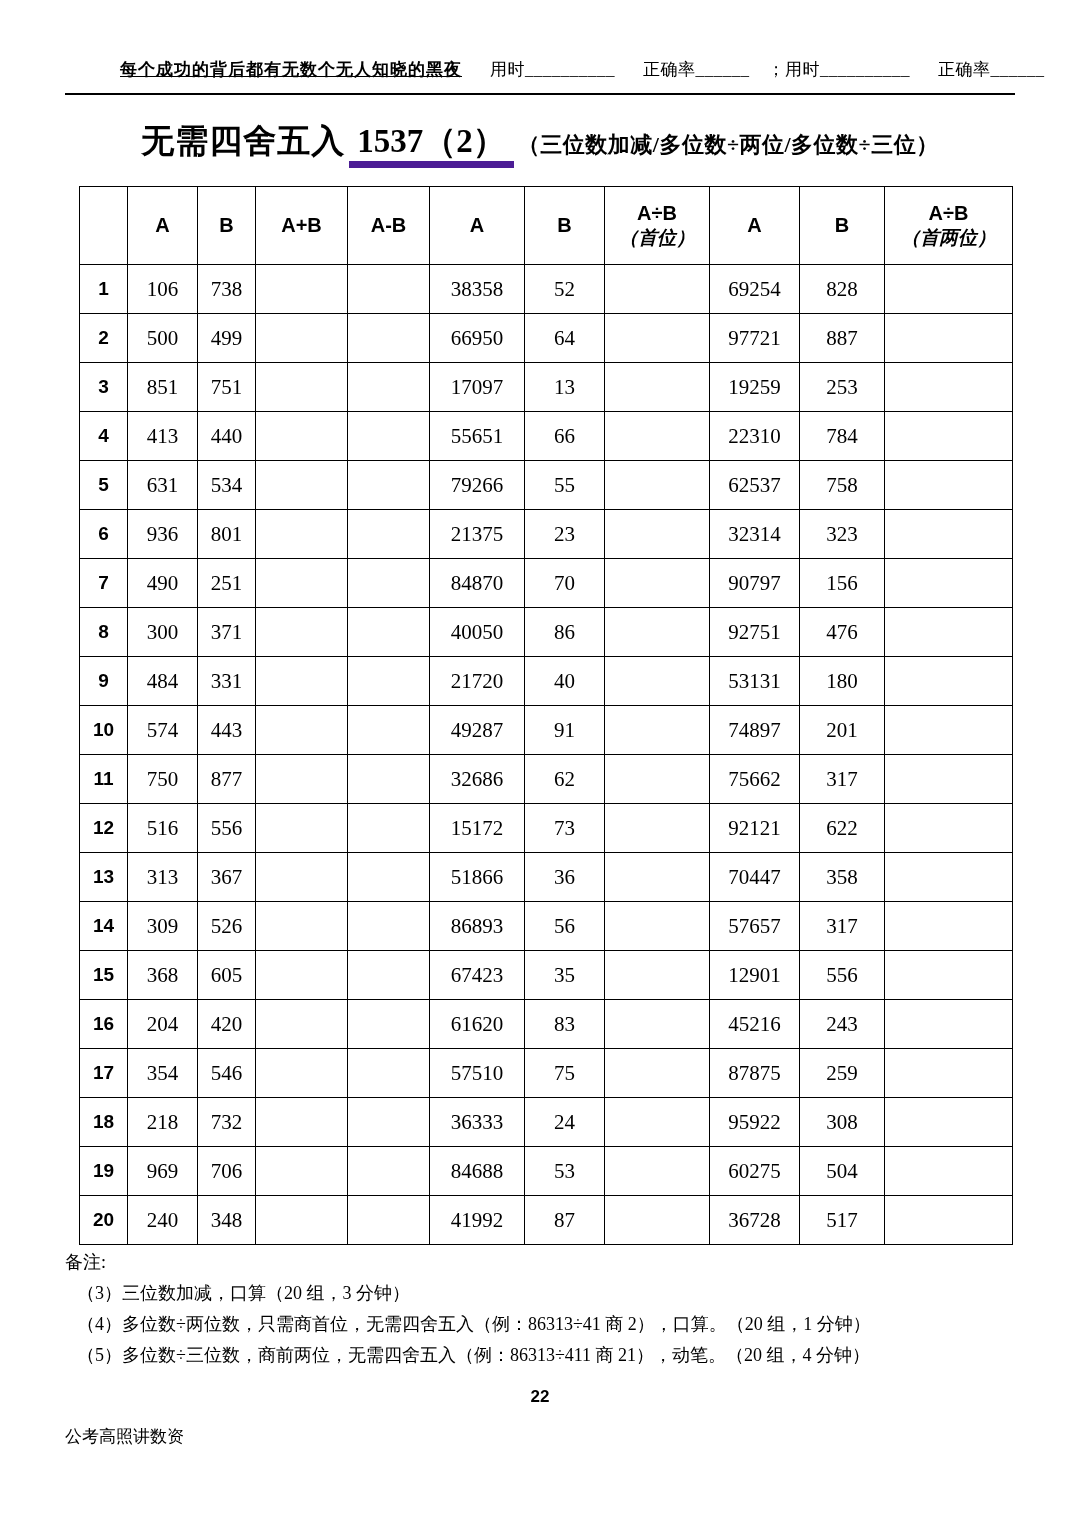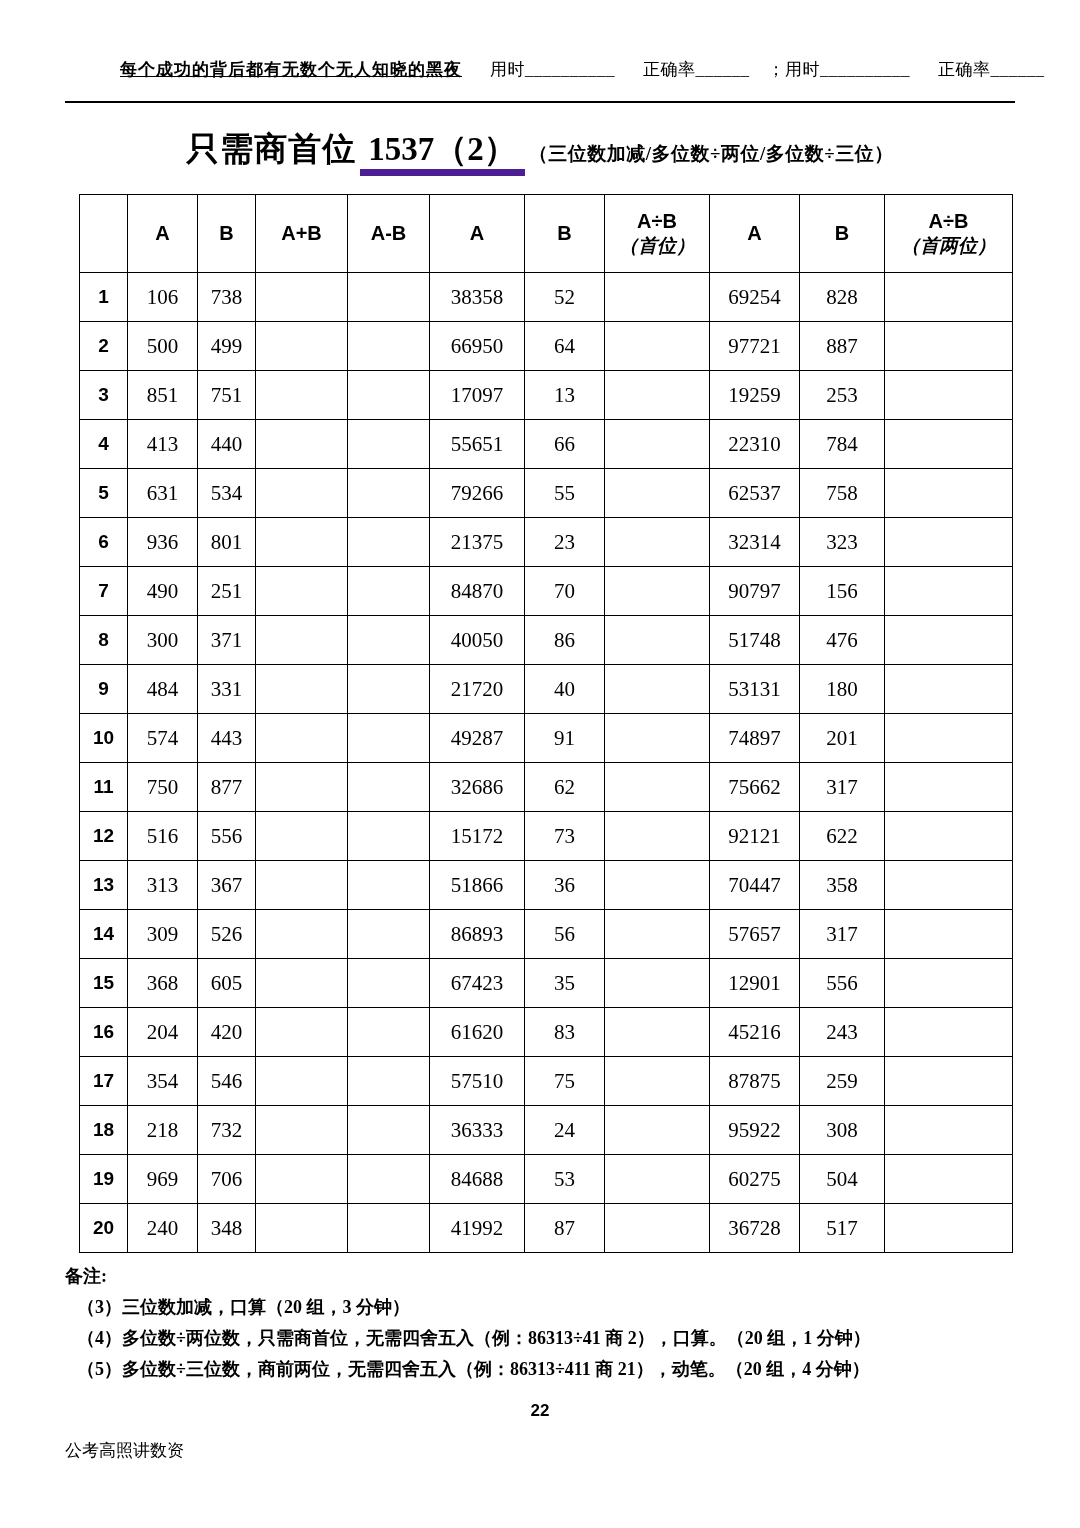--- a/index.html
+++ b/index.html
@@ -12,21 +12,21 @@
     font-family: "Liberation Serif", serif;
     overflow: hidden;
   }
   .page { padding: 58px 65px 0 65px; }
 
   
   .top-header {
     display: flex;
     align-items: baseline;
     border-bottom: 2px solid #000;
-    padding-bottom: 20px;
+    padding-bottom: 12px;
     font-size: 17px;
     white-space: nowrap;
   }
   .motto {
     font-weight: 700;
     text-decoration: underline;
     margin-left: 55px;
     letter-spacing: 1px;
   }
   .blank-field { margin-left: 28px; letter-spacing: 0.5px; }
@@ -38,21 +38,21 @@
     margin-top: 24px;
     font-weight: 700;
     white-space: nowrap;
   }
   .title-main { font-size: 33px; letter-spacing: 1px; }
   .title-number {
     font-size: 33px;
     border-bottom: 7px solid #4c1d95;
     padding: 0 8px 2px 8px;
   }
-  .title-sub { font-size: 19px; letter-spacing: 0.5px; }
+  .title-sub { font-size: 22px; letter-spacing: 0.5px; }
 
   
   table.worksheet {
     border-collapse: collapse;
     table-layout: fixed;
     margin: 22px 0 0 14px;
     width: 933px;
   }
   .worksheet th, .worksheet td {
     border: 1.5px solid #000;
@@ -73,22 +73,22 @@
   .worksheet td.num { font-size: 21px; font-family: "Liberation Serif", serif; }
   .worksheet td.rownum {
     font-family: "Liberation Sans", sans-serif;
     font-weight: 700;
     font-size: 19px;
   }
   .worksheet td.blank { background: #ffffff; }
 
   
   .notes {
-    margin-top: 8px;
-    font-weight: 700;
+    margin-top: 2px;
+    font-weight: 400;
     font-size: 18px;
     line-height: 31px;
   }
   .notes .notes-title { padding-left: 0; }
   .notes .note-line { padding-left: 12px; }
 
   
   .page-number {
     text-align: center;
     font-weight: 700;
@@ -109,21 +109,21 @@
 
   <div class="top-header">
     <span class="motto">每个成功的背后都有无数个无人知晓的黑夜</span>
     <span class="blank-field">用时__________</span>
     <span class="blank-field">正确率______</span>
     <span class="blank-field tight">；用时__________</span>
     <span class="blank-field">正确率______</span>
   </div>
 
   <div class="title-row">
-    <span class="title-main">只需商首位</span>
+    <span class="title-main">无需四舍五入</span>
     <span class="title-number">1537（2）</span>
     <span class="title-sub">（三位数加减/多位数÷两位/多位数÷三位）</span>
   </div>
 
   <table class="worksheet">
     <colgroup>
       <col style="width:48px">
         <col style="width:70px">
         <col style="width:58px">
       <col style="width:92px">
@@ -268,21 +268,21 @@
         </tr>
         <tr>
           <td class="rownum">8</td>
           <td class="num">300</td>
           <td class="num">371</td>
           <td class="blank"></td>
           <td class="blank"></td>
           <td class="num">40050</td>
           <td class="num">86</td>
           <td class="blank"></td>
-          <td class="num">51748</td>
+          <td class="num">92751</td>
           <td class="num">476</td>
           <td class="blank"></td>
         </tr>
         <tr>
           <td class="rownum">9</td>
           <td class="num">484</td>
           <td class="num">331</td>
           <td class="blank"></td>
           <td class="blank"></td>
           <td class="num">21720</td>

